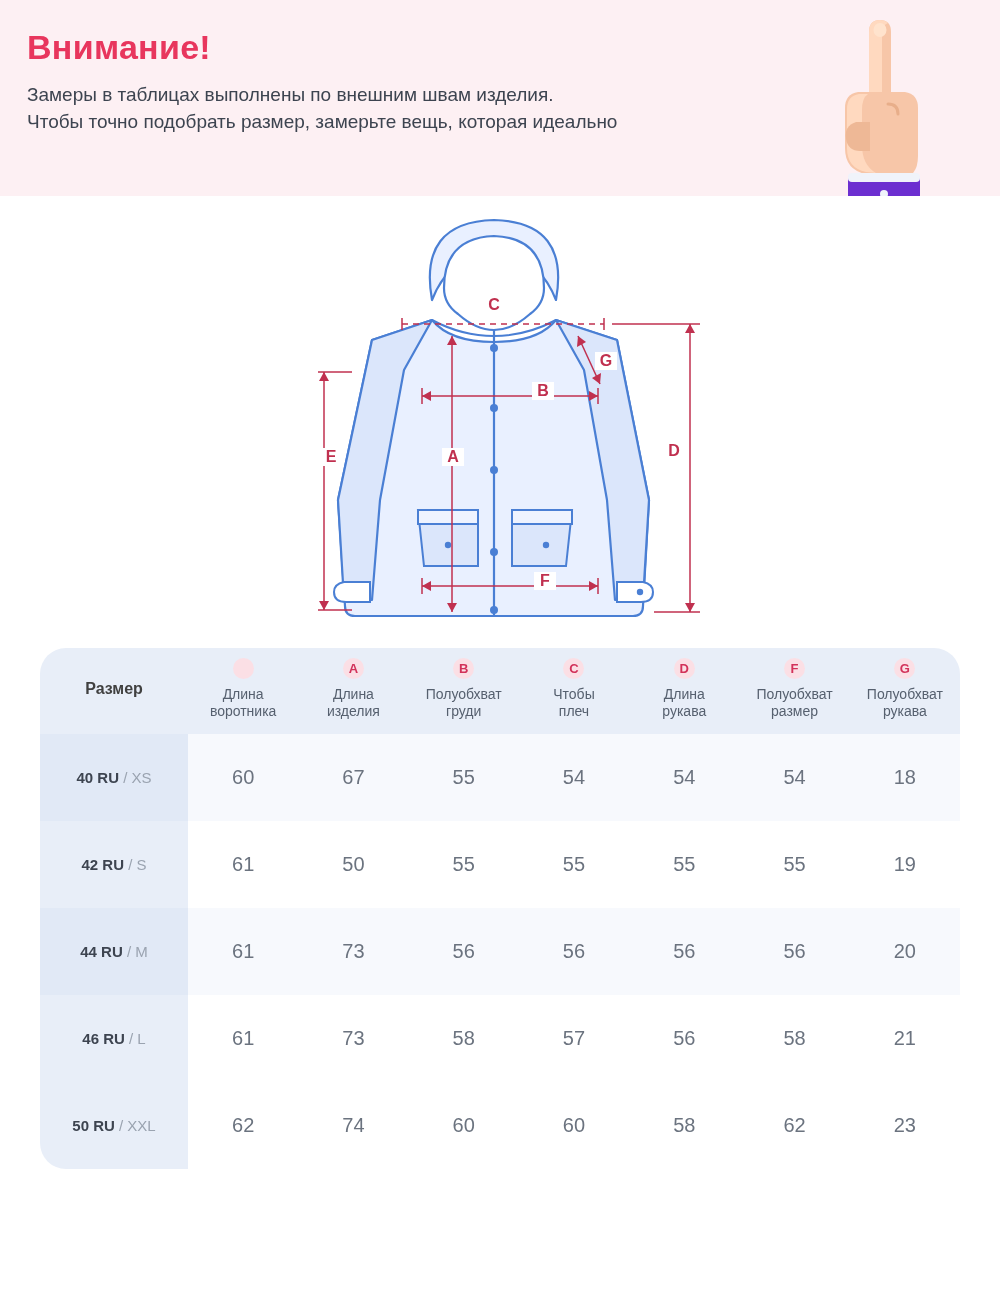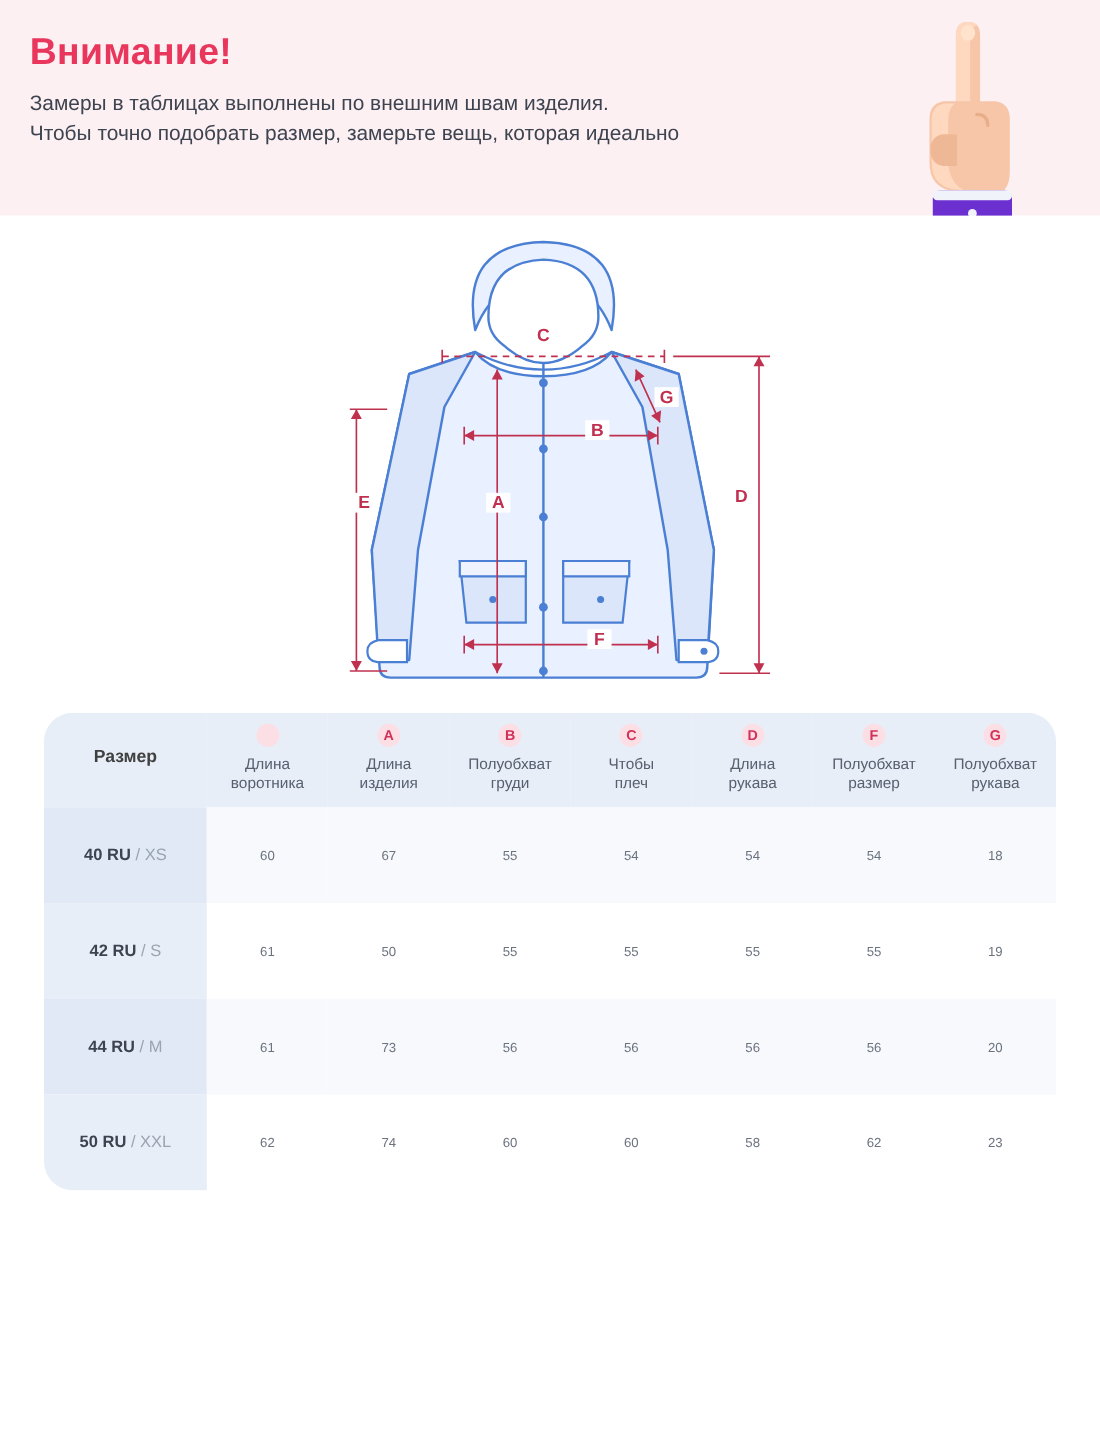--- a/index.html
+++ b/index.html
@@ -77,21 +77,21 @@
     font-weight: bold;
     font-size: 13px;
     margin: 0 auto 7px auto;
     text-align: center;
   }
   .badge.blank { color: transparent; }
   .hlabel { line-height: 17px; }
 
   tbody td {
     text-align: center;
-    font-size: 12px;
+    font-size: 20px;
     color: #6b737f;
     height: 87px;
     padding: 0 4px;
   }
   tbody td.size-cell {
     font-size: 15px;
     color: #3d4450;
     background: #e8eef8;
     font-weight: bold;
     margin-left: 26px;
@@ -315,20 +315,32 @@
         <td>61</td>
         <td>73</td>
         <td>56</td>
         <td>56</td>
         <td>56</td>
         <td>56</td>
         <td>20</td>
       </tr>
       <tr>
         <td class="size-cell">
+          <span>46 RU</span><span class="alt"> / </span><span class="alt">L</span>
+        </td>
+        <td>61</td>
+        <td>73</td>
+        <td>58</td>
+        <td>57</td>
+        <td>56</td>
+        <td>58</td>
+        <td>21</td>
+      </tr>
+      <tr>
+        <td class="size-cell">
           <span>50 RU</span><span class="alt"> / </span><span class="alt">XXL</span>
         </td>
         <td>62</td>
         <td>74</td>
         <td>60</td>
         <td>60</td>
         <td>58</td>
         <td>62</td>
         <td>23</td>
       </tr>

